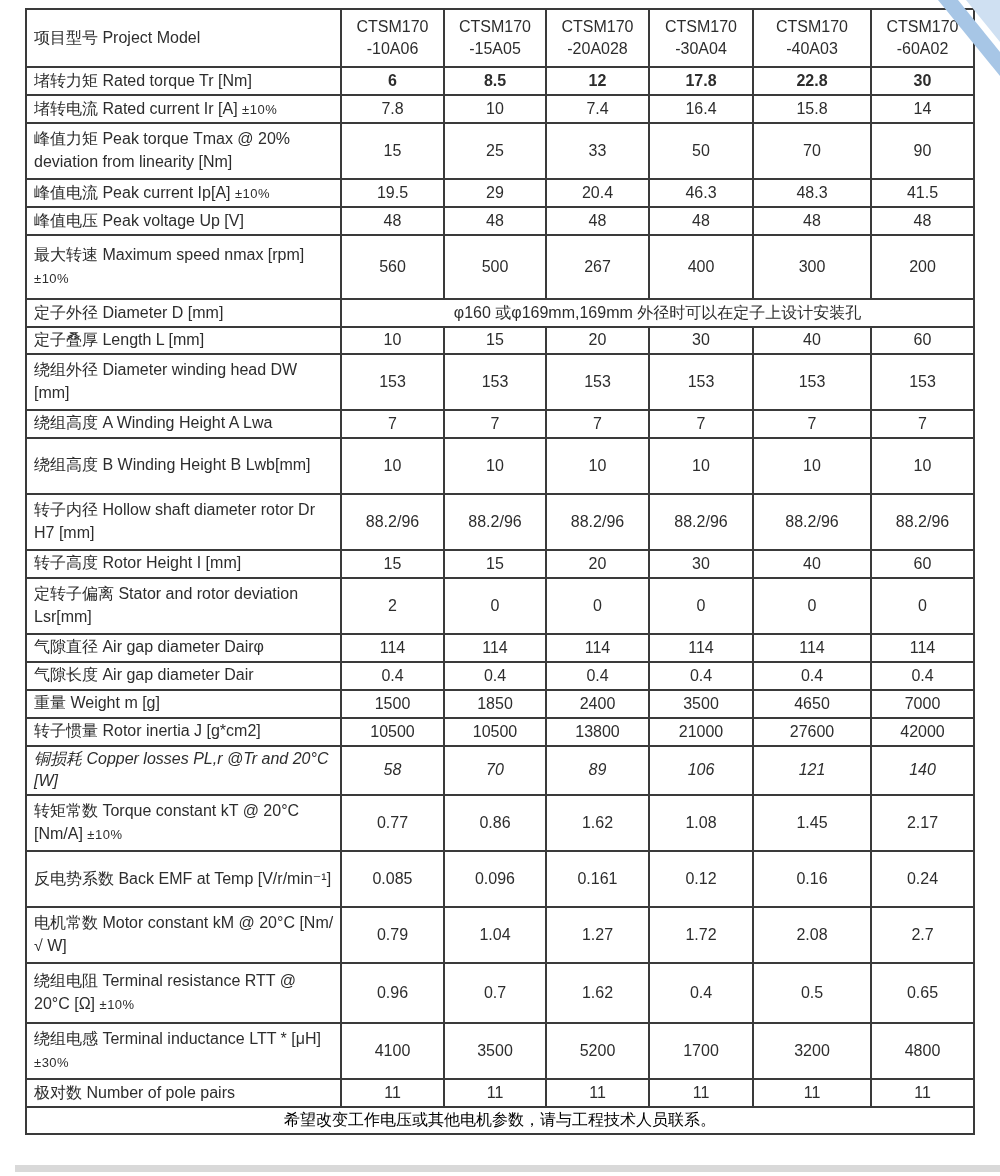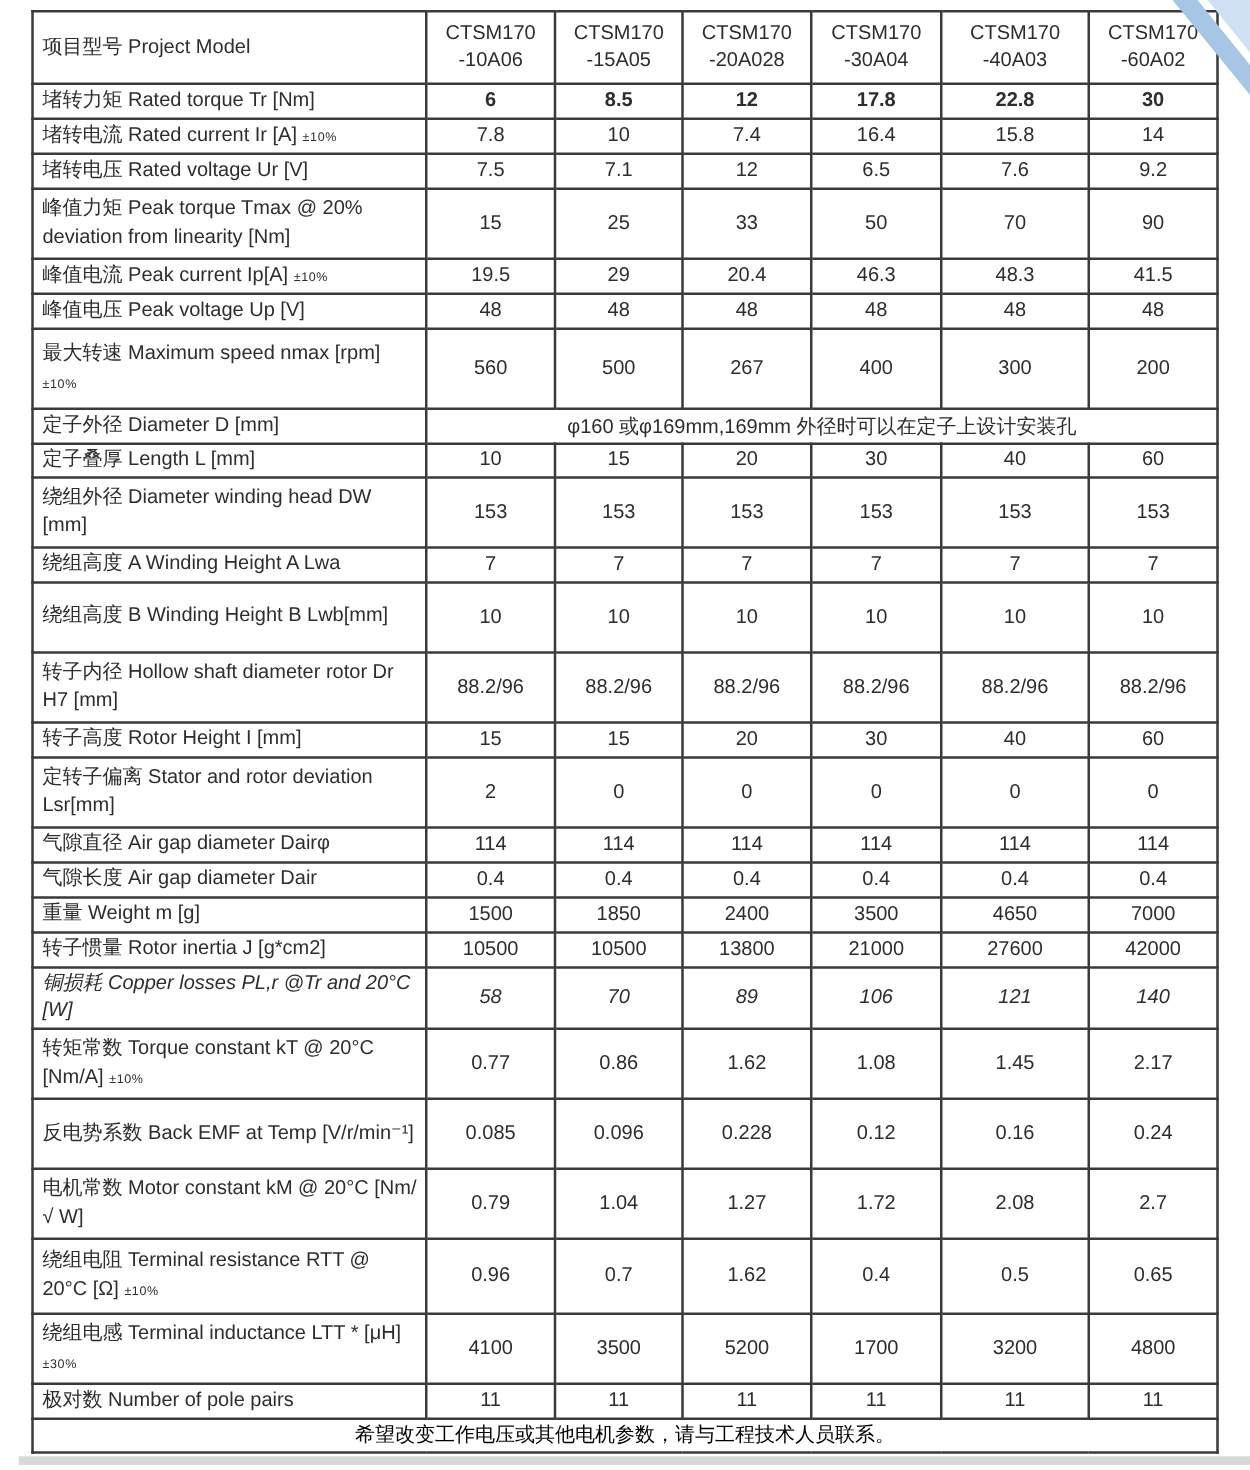--- a/index.html
+++ b/index.html
@@ -38,21 +38,21 @@
     font-weight: normal;
     padding: 1px 2px;
   }
   th.model-cell { line-height: 1.35; }
   tr.bold-values td.value-cell { font-weight: bold; }
   td.merged-cell {
     text-align: center;
     font-size: 16px;
     padding: 1px 2px;
   }
-  .suffix { font-size: 10px; letter-spacing: 0.5px; }
+  .suffix { font-size: 13px; letter-spacing: 0.5px; }
   td.footer-cell {
     text-align: center;
     font-size: 16px;
     padding: 2px;
   }
 
   
   .corner { position: absolute; top: 0; right: 0; width: 100px; height: 100px; pointer-events: none; }
   .corner .band, .corner .band-light { position: absolute; inset: 0; }
   .corner .band { clip-path: polygon(38% 0, 58% 0, 100% 52%, 100% 76%); }
@@ -122,29 +122,20 @@
         </tr>
         <tr style="height: 28px;">
           <th class="label-cell"><span>堵转电流 Rated current Ir [A]</span> <span class="suffix">±10%</span></th>
           <td class="value-cell">7.8</td>
           <td class="value-cell">10</td>
           <td class="value-cell">7.4</td>
           <td class="value-cell">16.4</td>
           <td class="value-cell">15.8</td>
           <td class="value-cell">14</td>
         </tr>
-        <tr style="height: 28px;">
-          <th class="label-cell"><span>堵转电压 Rated voltage Ur [V]</span></th>
-          <td class="value-cell">7.5</td>
-          <td class="value-cell">7.1</td>
-          <td class="value-cell">12</td>
-          <td class="value-cell">6.5</td>
-          <td class="value-cell">7.6</td>
-          <td class="value-cell">9.2</td>
-        </tr>
         <tr style="height: 56px;">
           <th class="label-cell"><span>峰值力矩 Peak torque Tmax @ 20% deviation from linearity [Nm]</span></th>
           <td class="value-cell">15</td>
           <td class="value-cell">25</td>
           <td class="value-cell">33</td>
           <td class="value-cell">50</td>
           <td class="value-cell">70</td>
           <td class="value-cell">90</td>
         </tr>
         <tr style="height: 28px;">
@@ -292,21 +283,21 @@
           <td class="value-cell">0.86</td>
           <td class="value-cell">1.62</td>
           <td class="value-cell">1.08</td>
           <td class="value-cell">1.45</td>
           <td class="value-cell">2.17</td>
         </tr>
         <tr style="height: 56px;">
           <th class="label-cell"><span>反电势系数 Back EMF at Temp [V/r/min⁻¹]</span></th>
           <td class="value-cell">0.085</td>
           <td class="value-cell">0.096</td>
-          <td class="value-cell">0.228</td>
+          <td class="value-cell">0.161</td>
           <td class="value-cell">0.12</td>
           <td class="value-cell">0.16</td>
           <td class="value-cell">0.24</td>
         </tr>
         <tr style="height: 56px;">
           <th class="label-cell"><span>电机常数 Motor constant kM @ 20°C [Nm/ √ W]</span></th>
           <td class="value-cell">0.79</td>
           <td class="value-cell">1.04</td>
           <td class="value-cell">1.27</td>
           <td class="value-cell">1.72</td>

